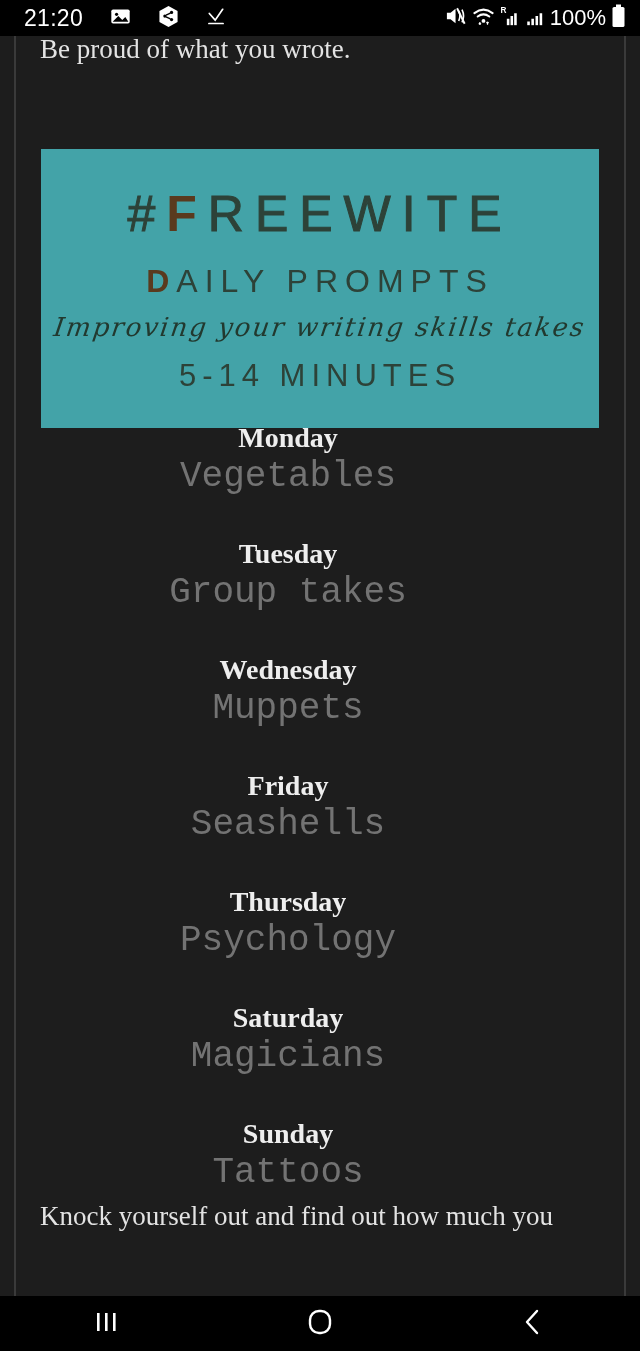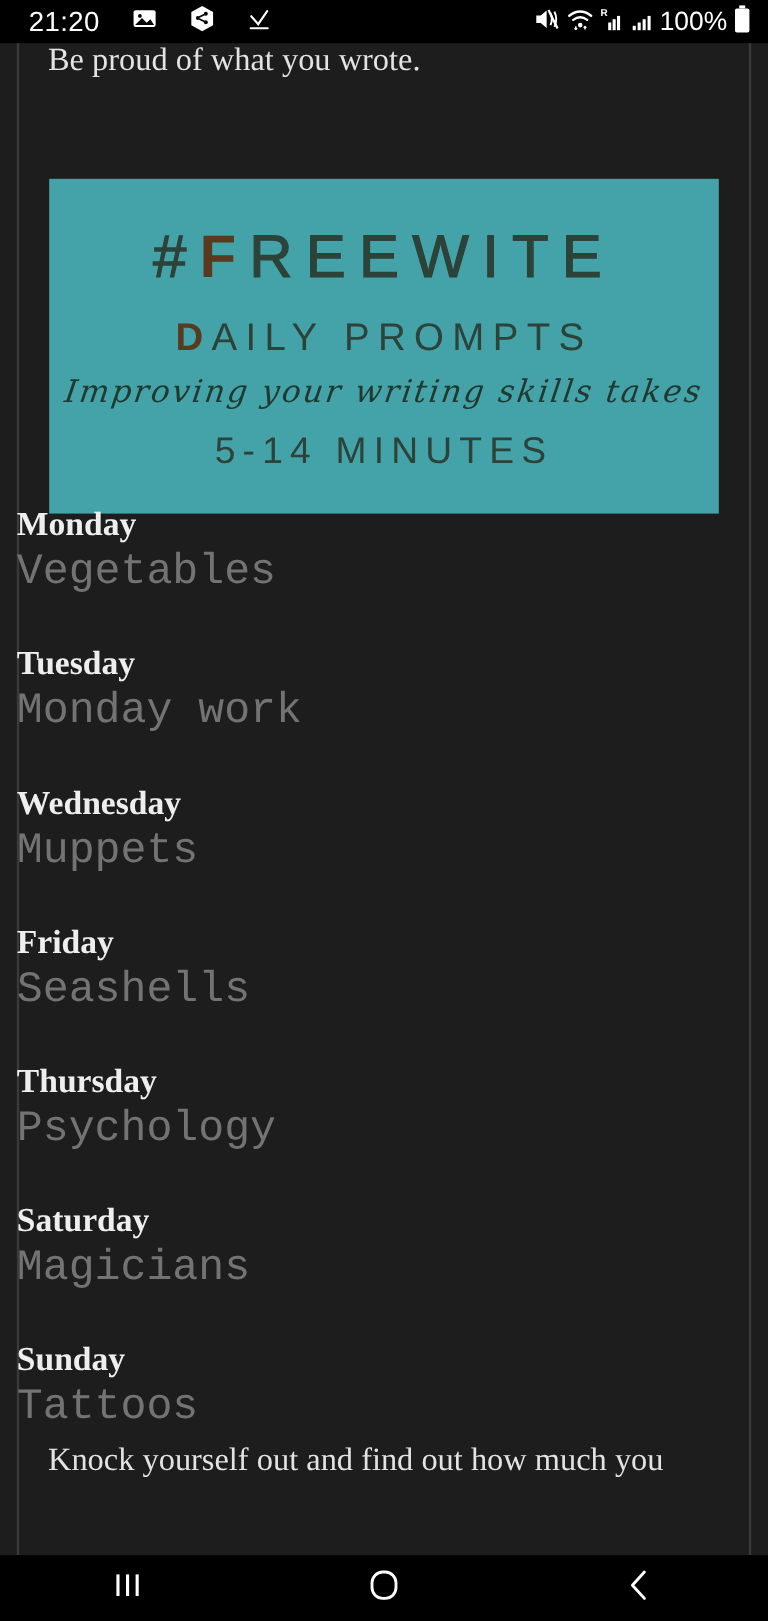--- a/index.html
+++ b/index.html
@@ -76,20 +76,21 @@
   #banner-duration {
     margin-top:16px;
     font-family:"Liberation Sans", sans-serif;
     font-size:31px; font-weight:300; letter-spacing:6px;
     color:#2d4238; white-space:nowrap;
   }
 
   
   #prompt-list {
     position:absolute; left:14px; top:420px; width:548px;
+    text-align:center;
   }
   .prompt-item { margin-bottom:38px; }
   .prompt-day {
     color:#eeeeee; font-size:28px; font-weight:700; line-height:36px;
     font-family:"Liberation Serif", serif;
   }
   .prompt-topic {
     color:#737373; font-size:36px; font-weight:400; line-height:42px;
     font-family:Liberation Mono, monospace;
   }
@@ -126,21 +127,21 @@
 
     <div id="prompt-list">
 
       <div class="prompt-item">
         <div class="prompt-day">Monday</div>
         <div class="prompt-topic">Vegetables</div>
       </div>
 
       <div class="prompt-item">
         <div class="prompt-day">Tuesday</div>
-        <div class="prompt-topic">Monday work</div>
+        <div class="prompt-topic">Group takes</div>
       </div>
 
       <div class="prompt-item">
         <div class="prompt-day">Wednesday</div>
         <div class="prompt-topic">Muppets</div>
       </div>
 
       <div class="prompt-item">
         <div class="prompt-day">Friday</div>
         <div class="prompt-topic">Seashells</div>

